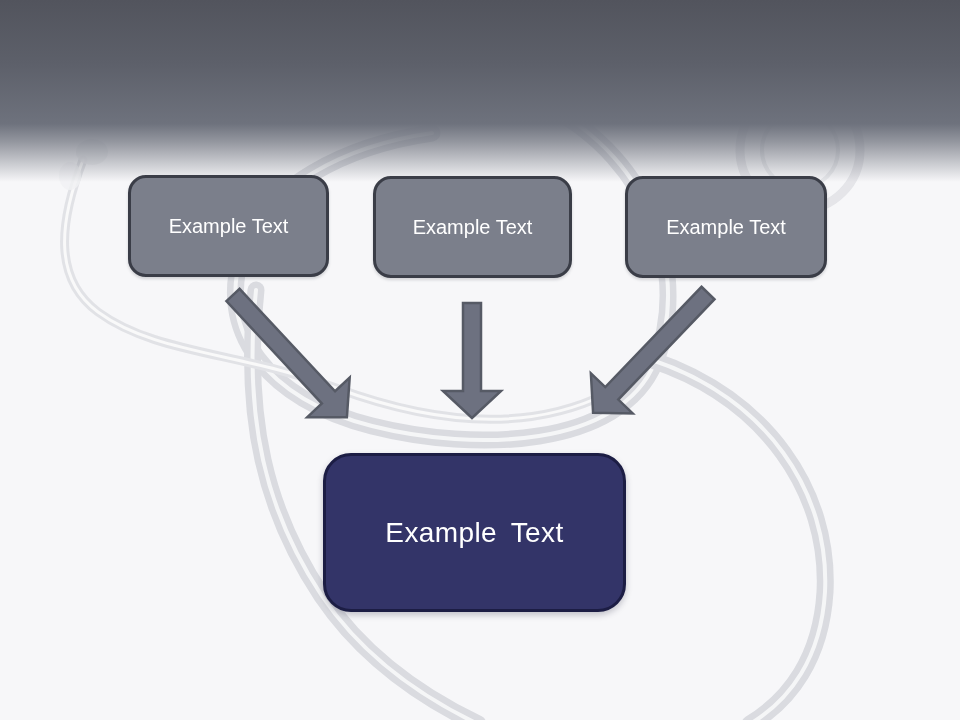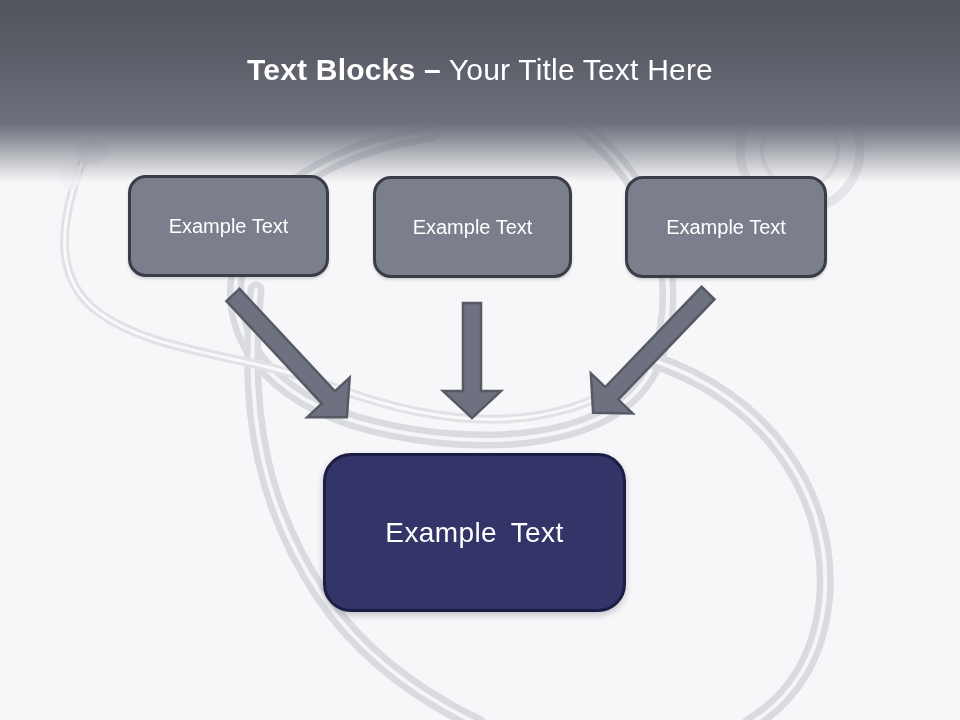--- a/index.html
+++ b/index.html
@@ -79,23 +79,20 @@
 
       <g opacity="0.85" stroke="none">
         <ellipse cx="92" cy="152" rx="16" ry="13" fill="#e9eaed"></ellipse>
         <ellipse cx="70" cy="176" rx="11" ry="14" fill="#eff0f2"></ellipse>
       </g>
     </g>
   </svg>
 
   <div class="header-band"></div>
 
-  <div class="slide-title">
-    <span class="emph">Text Blocks –</span><span>Your Title Text Here</span>
-  </div>
 
   <svg class="arrows-layer" viewBox="0 0 960 720">
     <g fill="var(--arrow-gray,#6d7180)" stroke="var(--arrow-border,#565a65)" stroke-width="2.5" stroke-linejoin="miter">
       <path transform="translate(233,295) rotate(-43)" d="M -9,0 H 9 V 140 H 29 L 0,167 L -29,140 H -9 Z"></path>
       <path transform="translate(472,303)" d="M -9,0 H 9 V 88 H 29 L 0,115 L -29,88 H -9 Z"></path>
       <path transform="translate(708,293) rotate(43.8)" d="M -9,0 H 9 V 139 H 29 L 0,166 L -29,139 H -9 Z"></path>
     </g>
   </svg>
 
   <div class="block block1">

